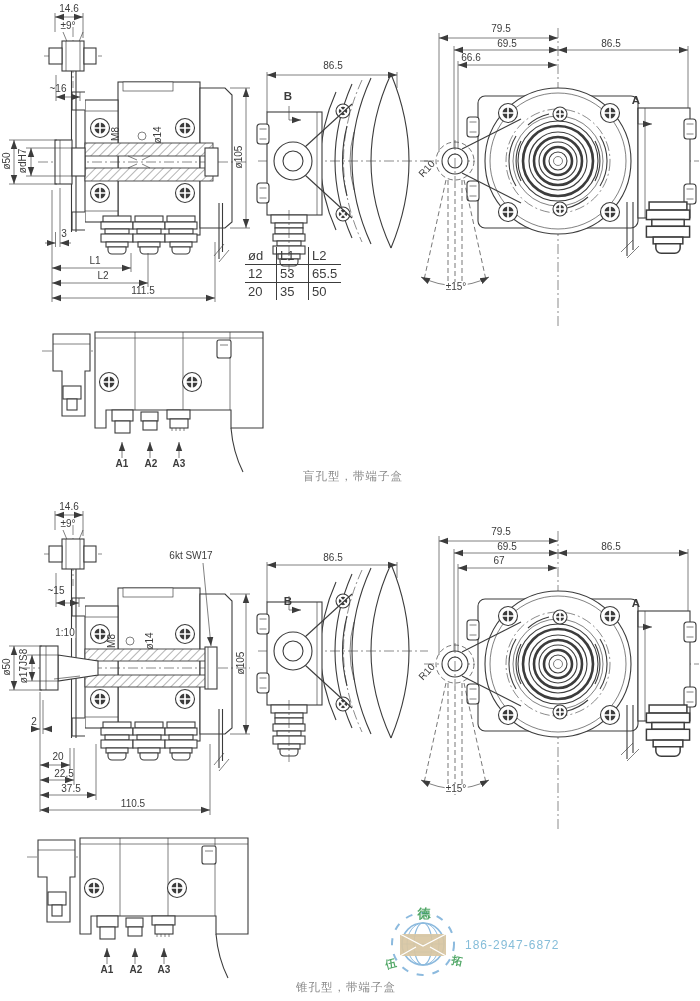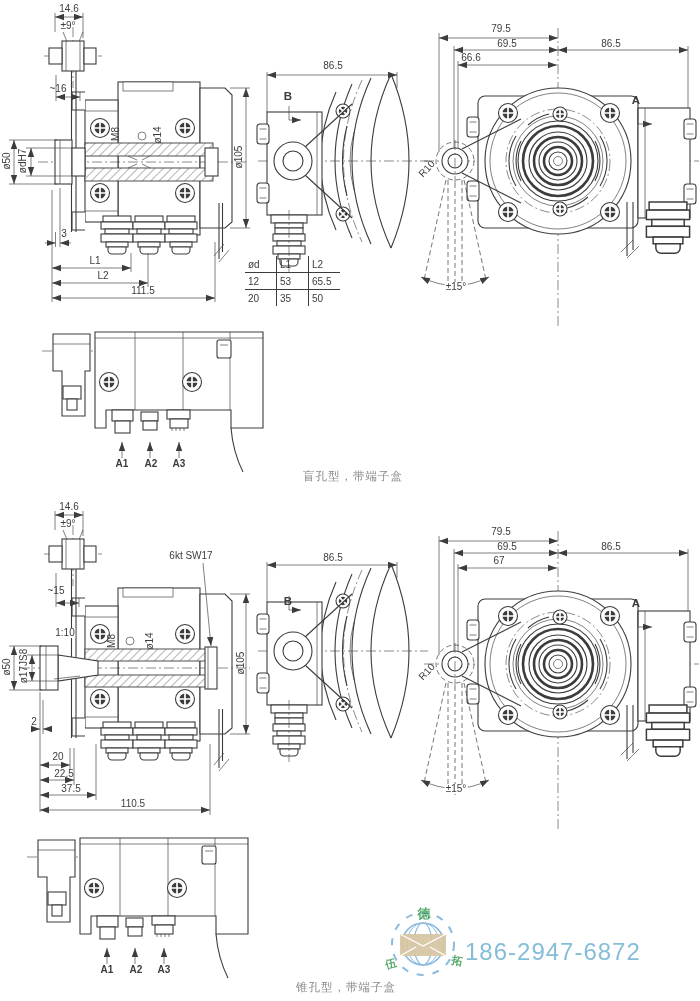--- a/index.html
+++ b/index.html
@@ -17,30 +17,30 @@
   .hat{fill:url(#h);stroke:var(--line);stroke-width:.9}
   .ah{fill:var(--line)}
   .lbl{position:absolute;font-size:10px;color:var(--line);white-space:nowrap;
        transform:translate(-50%,-50%);line-height:1;}
   .rot{transform:translate(-50%,-50%) rotate(-90deg);}
   .rot45{transform:translate(-50%,-50%) rotate(-48deg);}
   .big{font-weight:bold;font-size:11.5px;}
   .port{font-weight:bold;font-size:10px;}
   .cap{font-size:11.5px;color:var(--caption);letter-spacing:1px;}
   .bg{background:#fff;padding:0 1px;}
-  .ltable{position:absolute;left:245px;top:256px;border-collapse:collapse;
-          font-size:10px;color:var(--line);}
+  .ltable{position:absolute;left:245px;top:247px;border-collapse:collapse;
+          font-size:13px;color:var(--line);}
   .ltable th,.ltable td{font-weight:normal;text-align:left;padding:1px 4px 1px 3px;
           height:14px;min-width:24px;}
   .ltable th:not(:last-child),.ltable td:not(:last-child){border-right:1px solid var(--line);}
   .ltable thead th{border-bottom:1px solid var(--line);}
   .ltable tbody tr:first-child td{border-bottom:1px solid var(--line);}
   .wm-co{position:absolute;left:466px;top:912px;font-weight:bold;font-size:21px;
          color:var(--green);letter-spacing:3px;font-family:"Liberation Sans",sans-serif;}
-  .wm-ph{position:absolute;left:465px;top:938px;font-size:24px;color:var(--blue);
+  .wm-ph{position:absolute;left:465px;top:938px;font-size:12px;color:var(--blue);
          letter-spacing:1px;}
   .wm-url{position:absolute;left:465px;top:961px;font-size:14.5px;color:var(--gray);
          letter-spacing:.5px;}
   .wm-seal{position:absolute;font-weight:bold;color:var(--seal);opacity:.9;}
 </style>
 </head>
 <body>
 
 <div class="stage">
 

